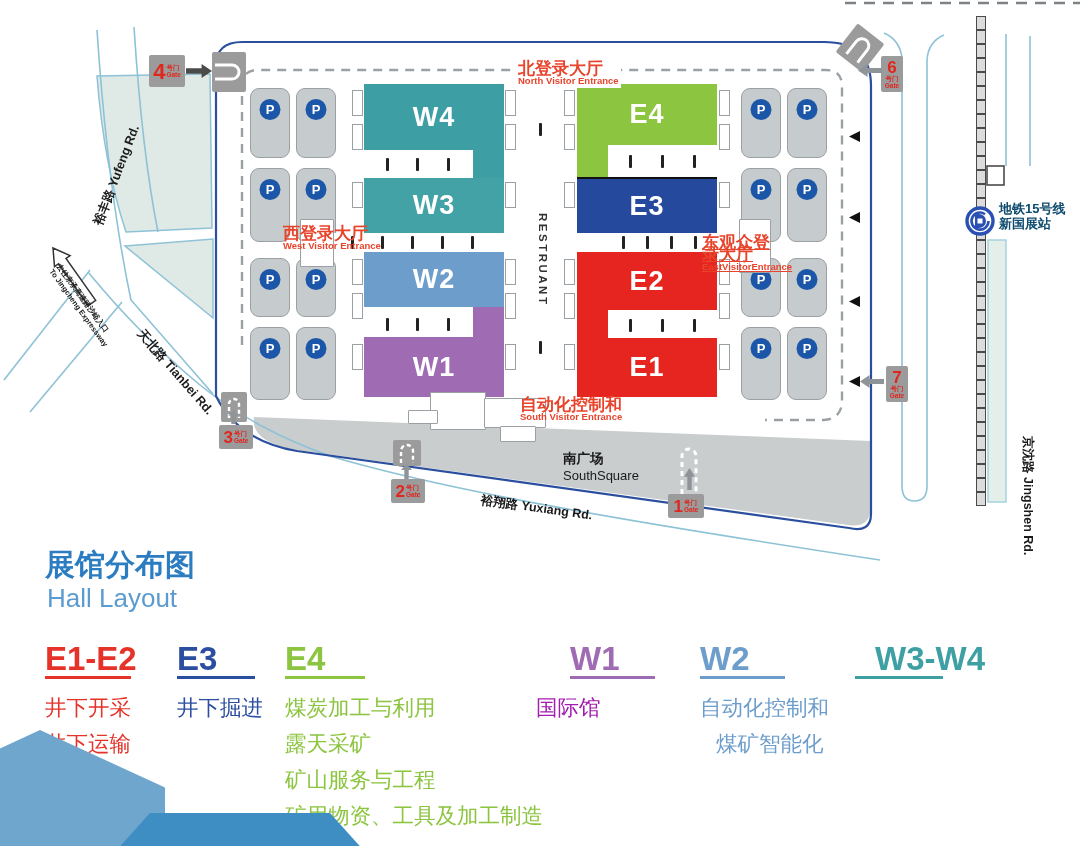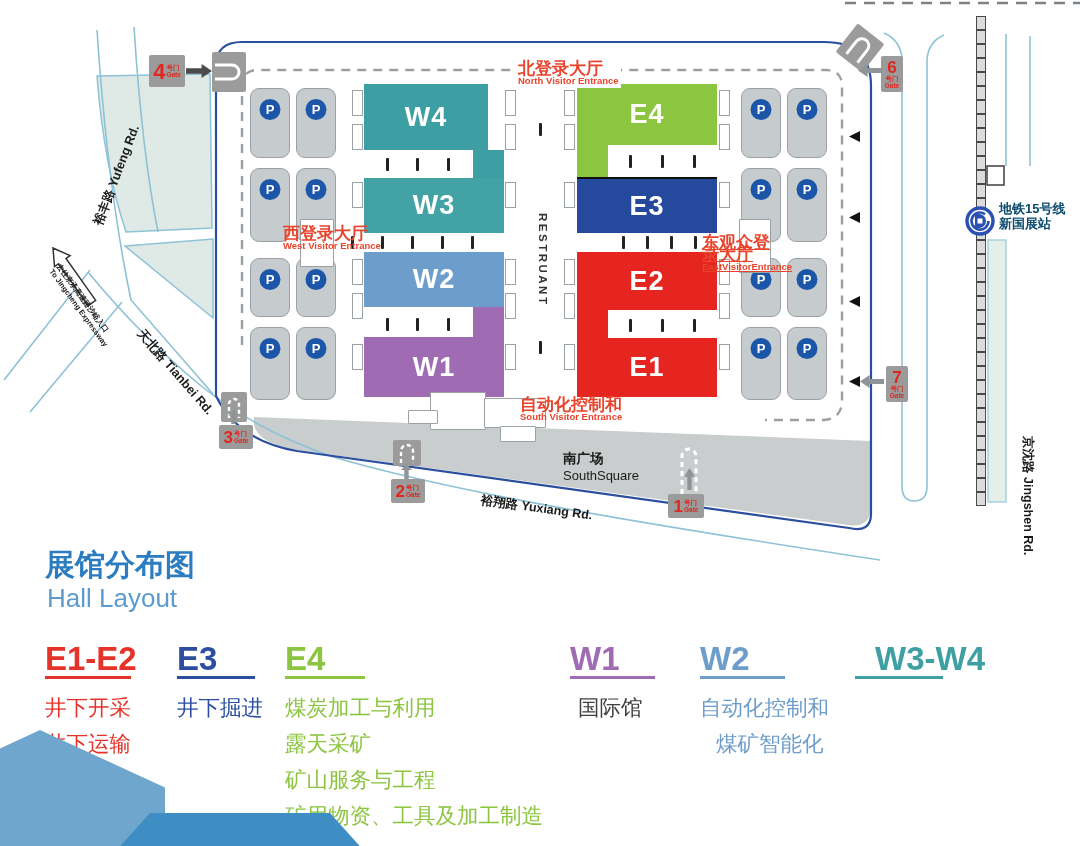--- a/index.html
+++ b/index.html
@@ -138,21 +138,21 @@
   <div class="lot" style="left:787px;top:258px;height:57px;">
       <span class="pmark">P</span>
     </div>
   <div class="lot" style="left:741px;top:327px;height:71px;">
       <span class="pmark">P</span>
     </div>
   <div class="lot" style="left:787px;top:327px;height:71px;">
       <span class="pmark">P</span>
     </div>
 
-  <div class="hall" style="left: 364px; top: 84px; width: 124px; height: 66px; background-color: rgb(61, 159, 163);">
+  <div class="hall" style="left: 364px; top: 84px; width: 140px; height: 66px; background-color: rgb(61, 159, 163);">
       <span class="hall-label">W4</span>
     </div>
   <div class="strip" style="left: 473px; top: 150px; width: 31px; height: 28px; background-color: rgb(61, 159, 163);"></div>
   <div class="ticks" style="left:372px;top:155px;width:92px;height:18px;">
       <i class="tick"></i>
       <i class="tick"></i>
       <i class="tick"></i>
     </div>
   <div class="hall" style="left: 364px; top: 178px; width: 140px; height: 55px; background-color: rgb(67, 162, 165);">
       <span class="hall-label">W3</span>
@@ -391,21 +391,21 @@
   <div class="lg-line" style="left: 285px; top: 676px; width: 80px; background-color: rgb(140, 197, 64);"></div>
   <div class="lg-items" style="left: 285px; top: 690px; color: rgb(140, 197, 64);">
     <span style="display:block;">煤炭加工与利用</span>
     <span style="display:block;">露天采矿</span>
     <span style="display:block;">矿山服务与工程</span>
     <span style="display:block;">矿用物资、工具及加工制造</span>
   </div>
 
   <span class="lg-code" style="left: 570px; top: 640px; color: rgb(159, 108, 180);">W1</span>
   <div class="lg-line" style="left: 570px; top: 676px; width: 85px; background-color: rgb(159, 108, 180);"></div>
-  <div class="lg-items" style="left: 578px; top: 690px; color: #404040;">
+  <div class="lg-items" style="left: 536px; top: 690px; color: #a21caf;">
     <span style="display:block;">国际馆</span>
   </div>
 
   <span class="lg-code" style="left: 700px; top: 640px; color: rgb(109, 157, 203);">W2</span>
   <div class="lg-line" style="left: 700px; top: 676px; width: 85px; background-color: rgb(109, 157, 203);"></div>
   <div class="lg-items" style="left: 700px; top: 690px; color: rgb(109, 157, 203);">
     <span style="display:block;">自动化控制和</span>
     <span style="display:block;margin-left:16px;">煤矿智能化</span>
   </div>
 

